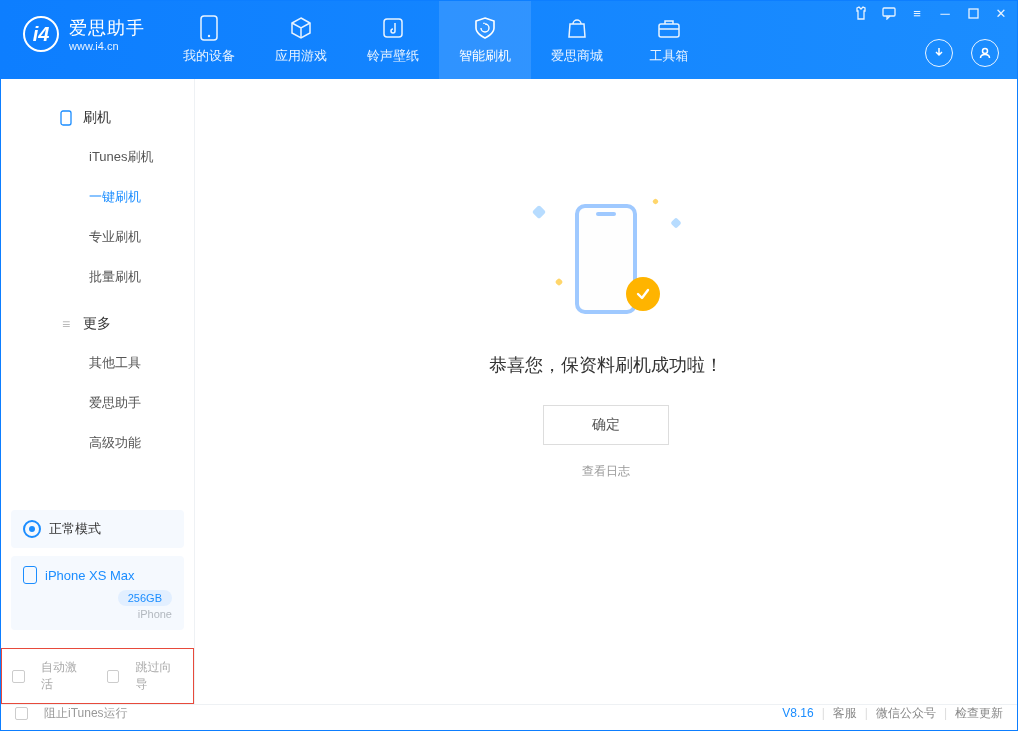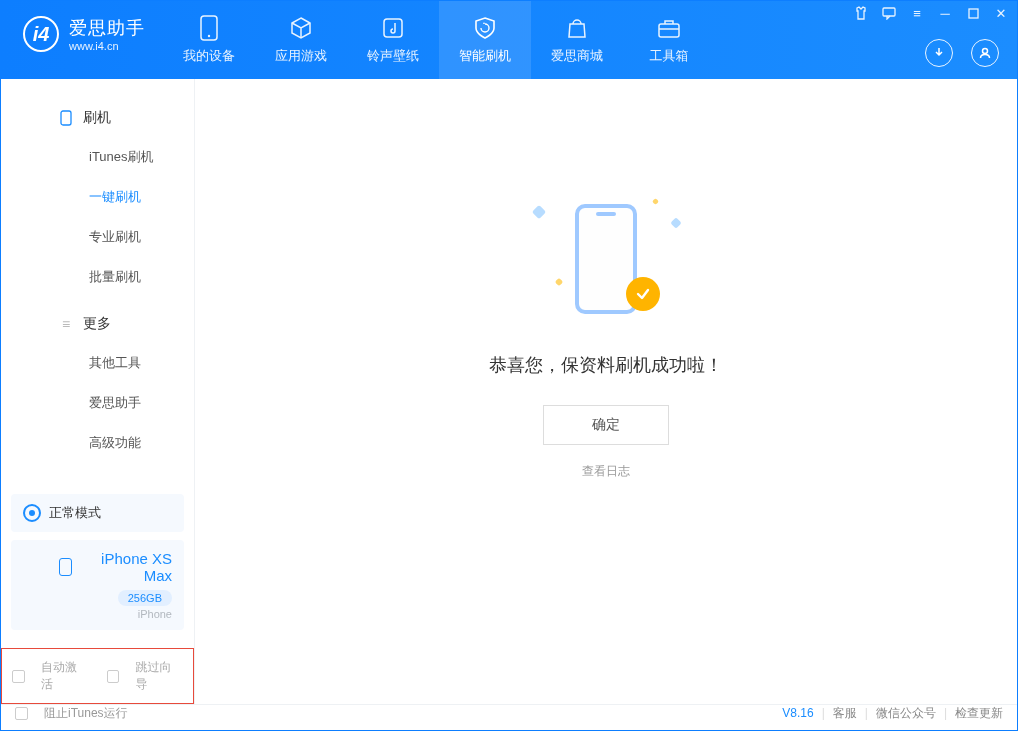--- a/index.html
+++ b/index.html
@@ -30,21 +30,21 @@
 .side-head { display:flex; align-items:center; padding: 6px 22px 10px; color:#333; font-size:14px; font-weight:500; gap:10px;}
 .side-head .gh-icon {width:14px;height:14px;display:flex;align-items:center;justify-content:center;}
 .side-item { padding: 11px 22px 11px 52px; font-size: 13px; color:#555; cursor:pointer; }
 .side-item.active { color: #1b8dff; }
 
 .side-bottom { padding: 10px; }
 .mode-box, .device-box { background:#f5f9fe; border-radius:4px; padding:10px 12px; margin-bottom:8px;text-align:right;}
 .mode-box { display:flex; align-items:center; gap:8px; font-size:13px; color:#333;}
 .mode-dot {width:18px;height:18px;border:2px solid #1b8dff;border-radius:50%;display:flex;align-items:center;justify-content:center;}
 .mode-dot::after{content:"";width:6px;height:6px;background:#1b8dff;border-radius:50%;}
-.device-box .dname{display:flex;align-items:center;gap:8px;color:#1b8dff;font-size:15px;font-weight:500;margin-left:36px;}
+.device-box .dname{display:flex;align-items:center;gap:8px;color:#1b8dff;font-size:13px;font-weight:500;}
 .device-box .dcap{display:inline-block;margin:6px 0 2px 22px;background:#e2efff;color:#1b8dff;border-radius:10px;padding:2px 10px;font-size:11px;}
 .device-box .dtype{margin-left:4px;color:#b2b8bf;font-size:11px;}
 .dphone-icon{width:14px;height:18px;border:1.5px solid #1b8dff;border-radius:3px;}
 
 .red-box { border:1.5px solid #e74a3b; padding:10px 10px; display:flex; gap:18px; align-items:center;}
 .chk { display:flex; align-items:center; gap:16px; font-size:12px; color:#aaa; cursor:pointer;}
 .chk .box {width:13px;height:13px;border:1px solid #ccc;border-radius:2px;}
 
 
 .main { flex:1; display:flex; flex-direction:column; align-items:center; justify-content:flex-start; padding-top:110px; background:#fff;}

